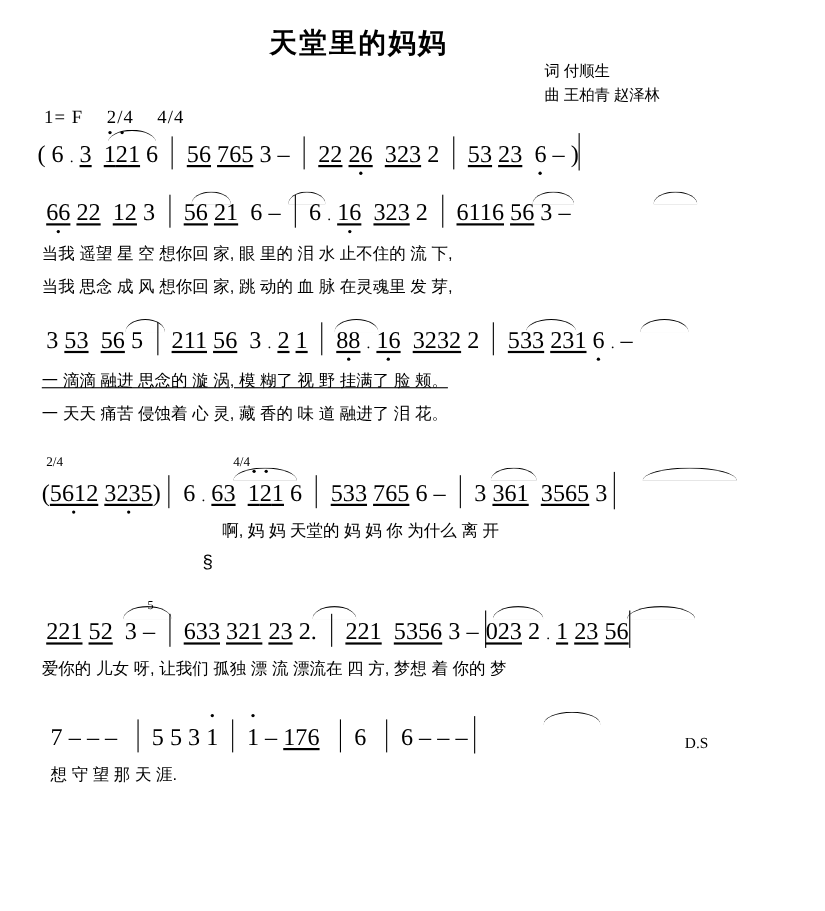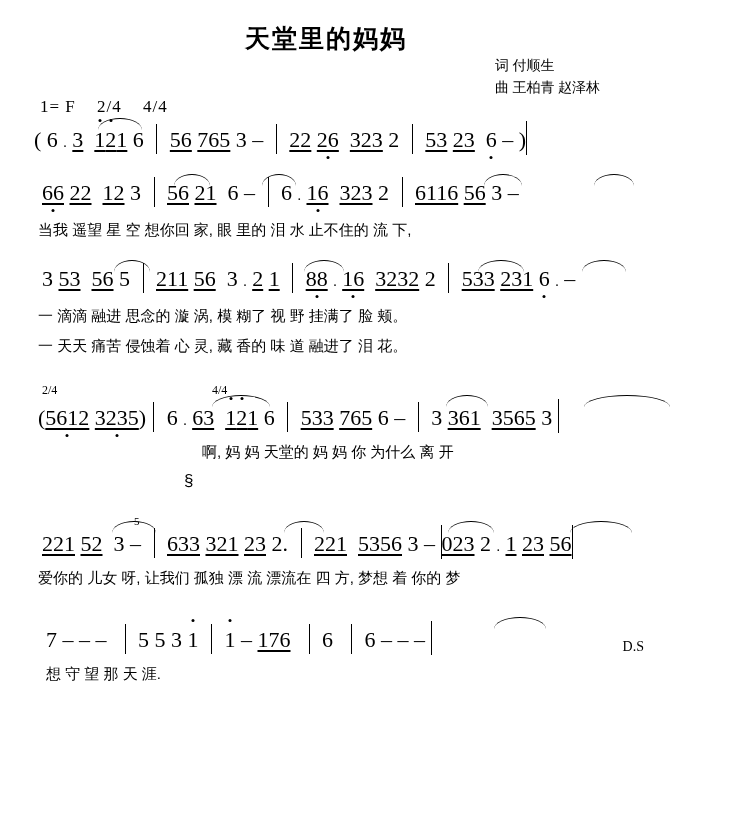--- a/index.html
+++ b/index.html
@@ -192,40 +192,43 @@
         <span class="u1">6116</span> <span class="u1">56</span> 3 –
       </span>
       <div class="slur" style="left:158px; top:9px; width:36px;"></div>
       <div class="slur" style="left:246px; top:9px; width:34px;"></div>
       <div class="slur" style="left:468px; top:9px; width:38px;"></div>
       <div class="slur" style="left:578px; top:9px; width:40px;"></div>
     </div>
     <div class="lyric-line">
       <span class="ly" style="left:22px;">当我 遥望 星 空    想你回  家,    眼 里的 泪 水    止不住的 流 下,</span>
     </div>
+    <div class="lyric-line">
+      <span class="ly" style="left:22px;">当我 思念 成 风    想你回  家,    跳 动的 血 脉    在灵魂里 发 芽,</span>
+    </div>
   </div>
 
   <div class="system">
     <div class="notes-line">
       <span class="nl" style="left:26px;">
         3 <span class="u1">53</span>&nbsp;&nbsp;<span class="u1">56</span> 5
         <span class="bar"></span>
         <span class="u1">211</span> <span class="u1">56</span>&nbsp;&nbsp;3 <span style="font-size:14px;">.</span> <span class="u1">2</span> <span class="u1">1</span>
         <span class="bar"></span>
         <span class="u1 dotu">88</span> <span style="font-size:14px;">.</span> <span class="u1 dotu">16</span>&nbsp;&nbsp;<span class="u1">3232</span> 2
         <span class="bar"></span>
         <span class="u1">533</span> <span class="u1">231</span> <span class="dotu">6</span> <span style="font-size:14px;">.</span> –
       </span>
       <div class="slur" style="left:98px; top:9px; width:36px;"></div>
       <div class="slur" style="left:288px; top:9px; width:40px;"></div>
       <div class="slur" style="left:462px; top:9px; width:46px;"></div>
       <div class="slur" style="left:566px; top:9px; width:44px;"></div>
     </div>
     <div class="lyric-line">
-      <span class="ly" style="left:22px;">一 滴滴  融进    思念的 漩 涡,    模 糊了 视  野    挂满了 脸 颊。</span>
+      <span class="ly" style="left:22px;text-decoration:underline;">一 滴滴  融进    思念的 漩 涡,    模 糊了 视  野    挂满了 脸 颊。</span>
     </div>
     <div class="lyric-line">
       <span class="ly" style="left:22px;">一 天天  痛苦    侵蚀着 心 灵,    藏 香的 味  道    融进了 泪 花。</span>
     </div>
   </div>
 
   <div class="system" style="margin-top:14px;">
     <div class="notes-line" style="height:62px;">
       <span class="tsmall" style="left:26px; top:2px;">2/4</span>
       <span class="tsmall" style="left:196px; top:2px;">4/4</span>

